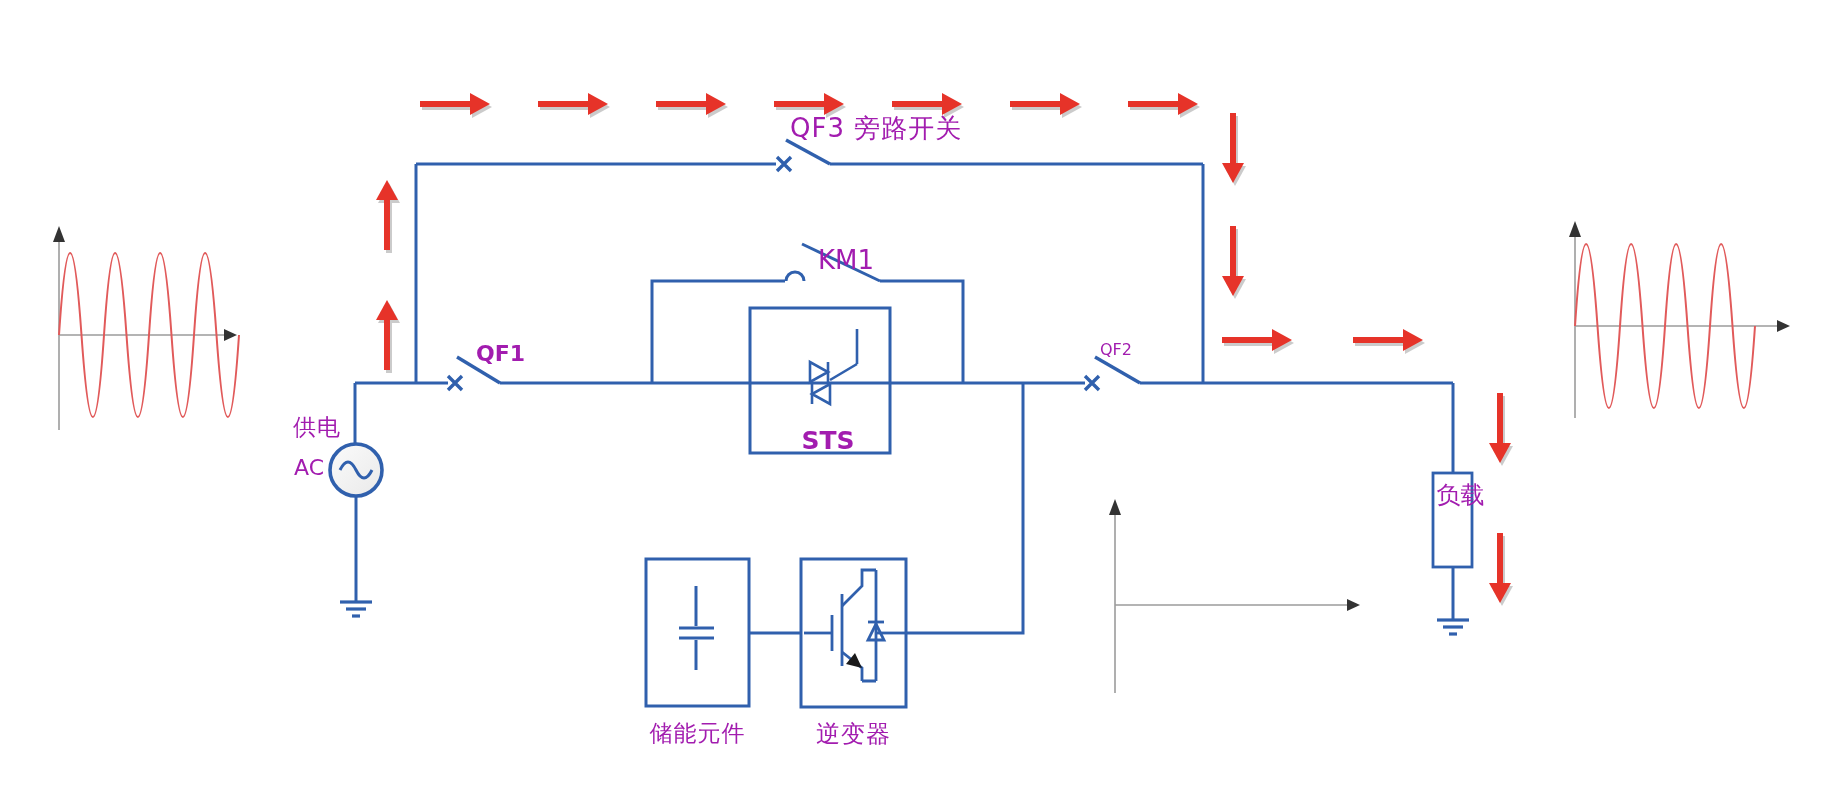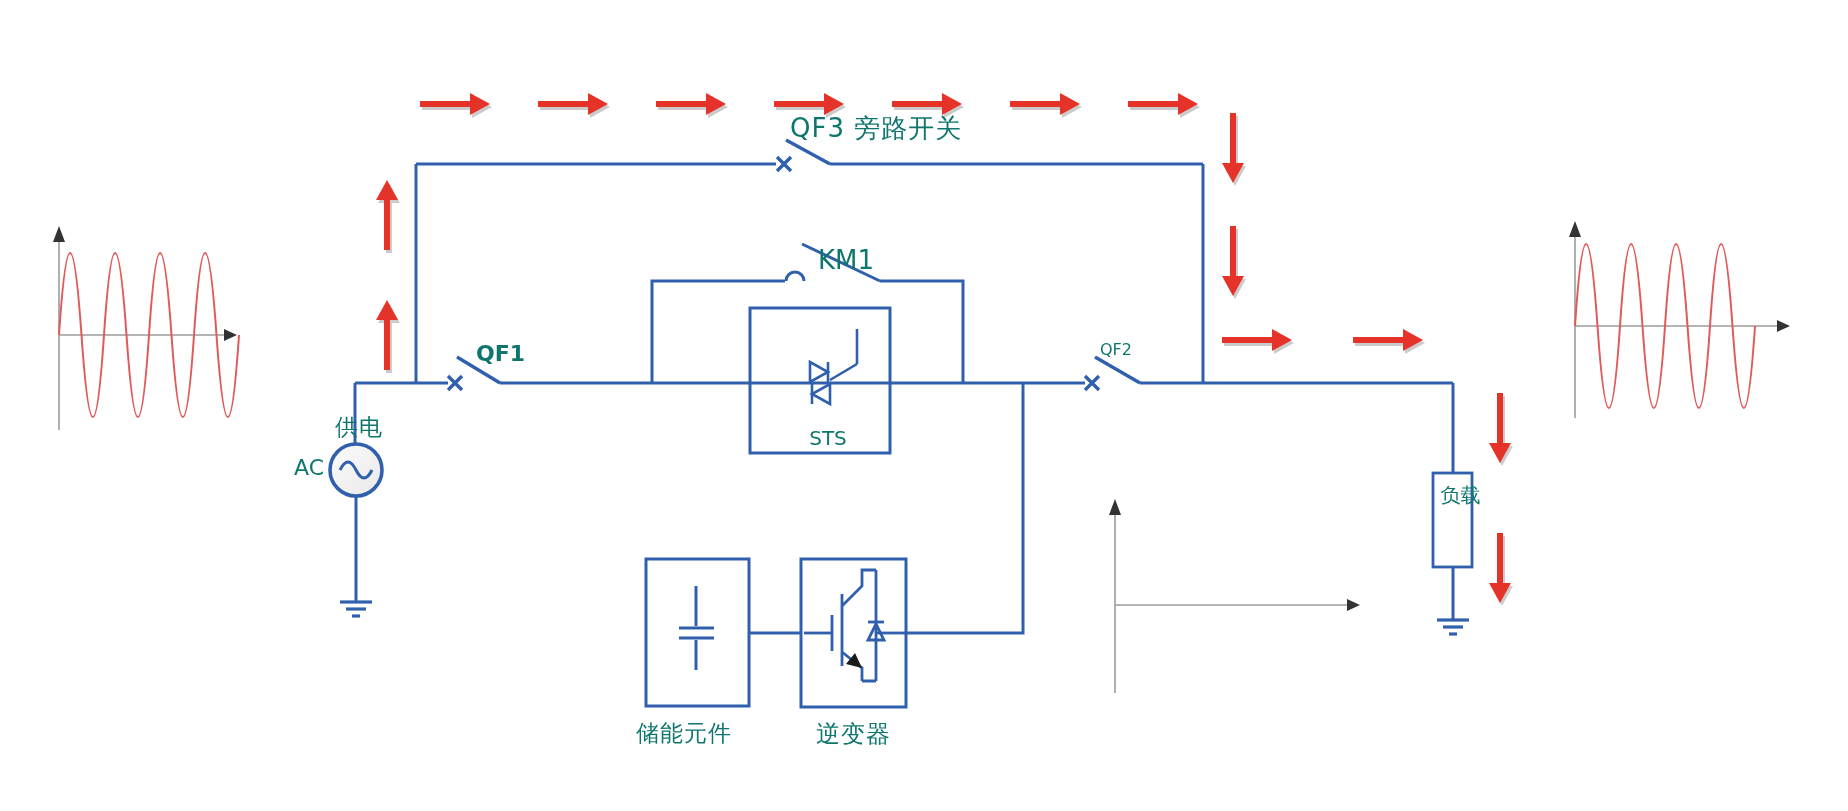--- a/index.html
+++ b/index.html
@@ -6,37 +6,37 @@
   #stage{
     position:relative;
     width:1848px;height:811px;
     background:#ffffff;
     font-family:"DejaVu Sans","Liberation Sans",sans-serif;
     overflow:hidden;
   }
   #circuit-svg{position:absolute;left:0;top:0;}
   .lbl{
     position:absolute;
-    color:#0f766e;
+    color:#a21caf;
     white-space:nowrap;
     user-select:none;
   }
   .lbl-cjk{letter-spacing:1px;}
   #qf3-label{left:790px;top:111px;font-size:26px;}
   #km1-label{left:818px;top:245px;font-size:26px;}
   #qf1-label{left:476px;top:341px;font-size:22px;font-weight:bold;}
   #qf2-label{left:1100px;top:340px;font-size:16px;}
-  #sts-label{left:750px;top:426px;width:156px;text-align:center;font-size:20px;}
-  #supply-label{left:293px;top:412px;font-size:23px;margin-left:42px;}
+  #sts-label{left:750px;top:426px;width:156px;text-align:center;font-size:25px;font-weight:bold;}
+  #supply-label{left:293px;top:412px;font-size:23px;}
   #ac-label{left:294px;top:455px;font-size:22px;}
-  #storage-label{left:636px;top:718px;width:123px;font-size:23px;}
+  #storage-label{left:636px;top:718px;width:123px;text-align:center;font-size:23px;}
   #inverter-label{left:796px;top:718px;width:115px;text-align:center;font-size:24px;}
   #load-label{
     left:1433px;top:480px;width:55px;
-    text-align:center;font-size:20px;line-height:31px;
+    text-align:center;font-size:24px;line-height:31px;
     white-space:normal;word-break:break-all;
   }
 </style>
 </head>
 <body>
 
 <div id="stage">
 
   <svg id="circuit-svg" width="1848" height="811" viewBox="0 0 1848 811">
 

